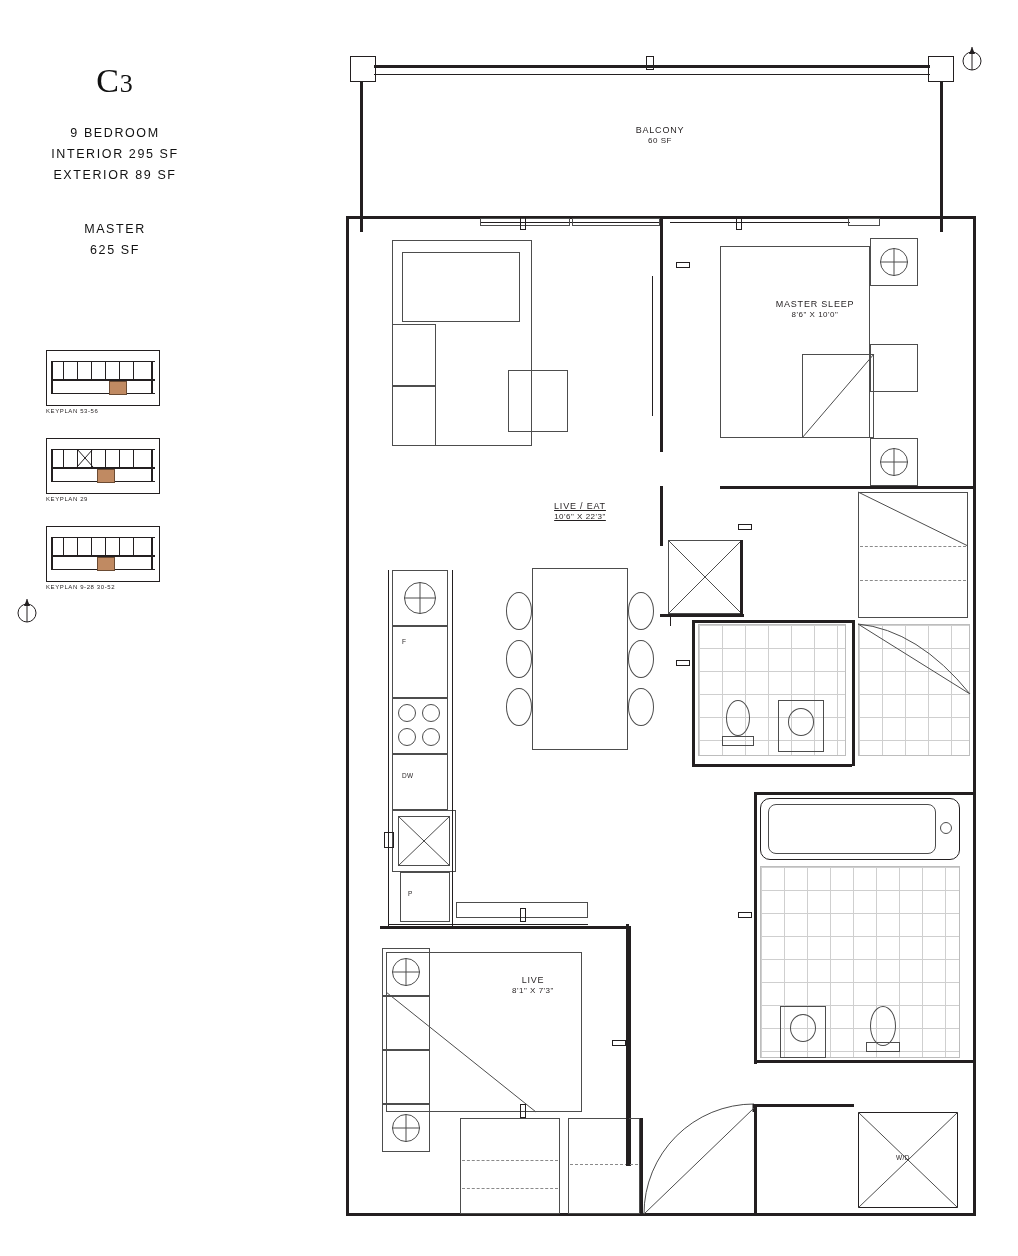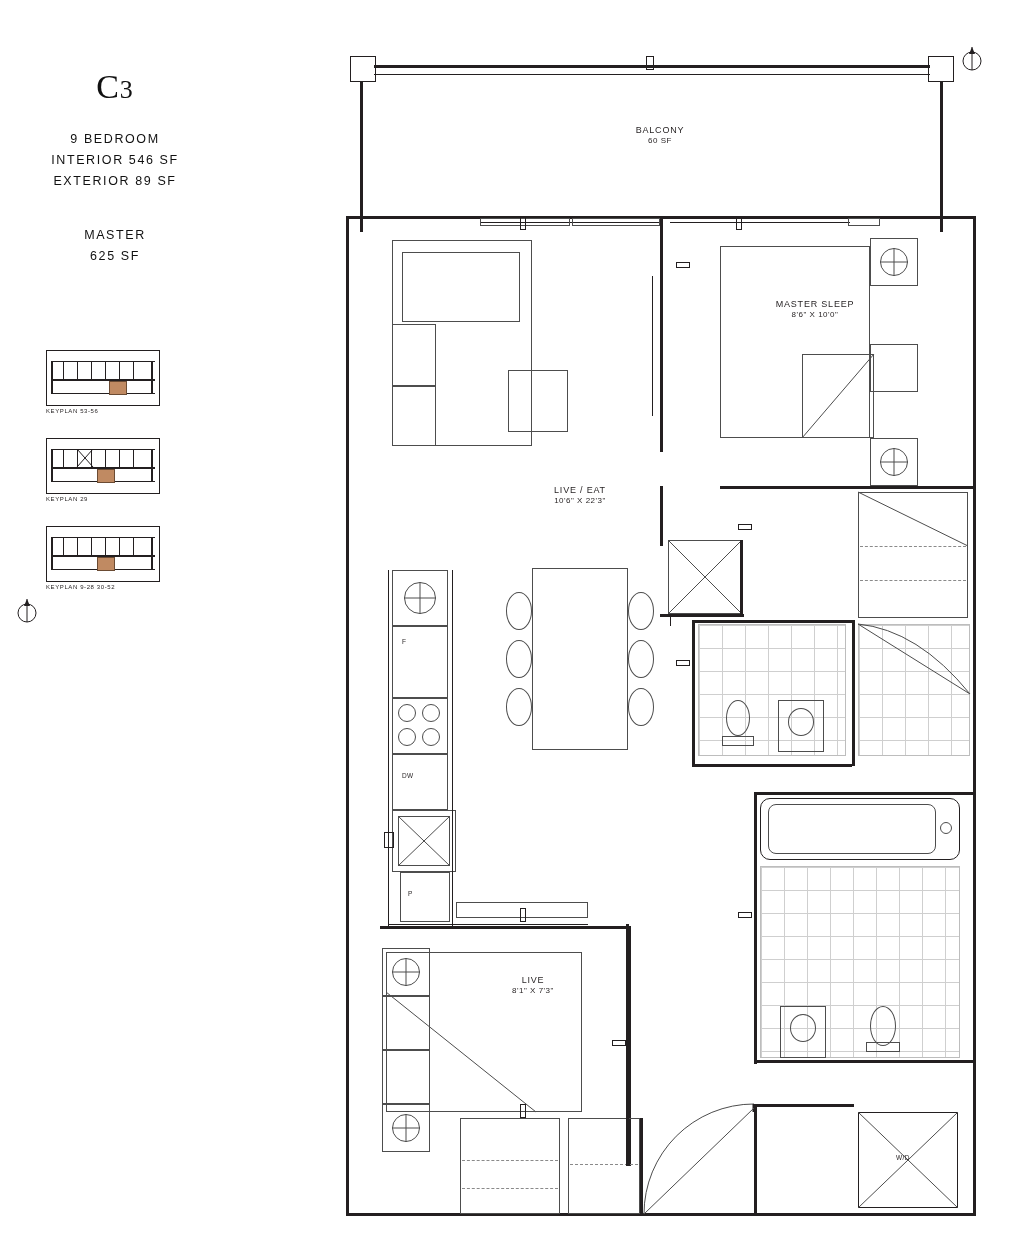--- a/index.html
+++ b/index.html
@@ -1,21 +1,21 @@
 <!DOCTYPE html>
 <html><head>
 <meta charset="utf-8">
 <style>
   html,body{margin:0;padding:0;background:#fff;}
   body{width:1018px;height:1256px;position:relative;font-family:"Liberation Sans",sans-serif;color:#111;overflow:hidden;}
   #sheet{position:absolute;inset:0;}
 
   
   .info{position:absolute;left:0;top:60px;width:230px;text-align:center;}
-  .plan-code{font-family:"Liberation Serif",serif;font-size:34px;letter-spacing:1px;margin:8px 0 26px 0;font-weight:400;}
+  .plan-code{font-family:"Liberation Serif",serif;font-size:34px;letter-spacing:1px;margin:2px 0 26px 0;font-weight:400;}
   .plan-code .sub{font-size:26px;}
   .info-line{font-size:12.5px;letter-spacing:1.6px;margin:7px 0;}
   .info-gap{height:26px;}
 
   
   .keyplans{position:absolute;left:46px;top:350px;width:120px;}
   .keyplan{width:112px;margin-bottom:24px;position:relative;}
   .keyplan .kp-box{width:112px;height:54px;border:1px solid #231f20;position:relative;background:#fff;}
   .kp-caption{font-size:6px;letter-spacing:.6px;margin-top:2px;color:#231f20;}
   .kp-unit{position:absolute;background:#c08a62;border:1px solid #6b4b33;}
@@ -54,21 +54,21 @@
 </head>
 <body>
 
 <div id="sheet">
 
   <div class="info">
     <div class="plan-code">
       <span>C</span><span class="sub">3</span>
     </div>
     <div class="info-line">9 BEDROOM</div>
-    <div class="info-line">INTERIOR 546 SF</div>
+    <div class="info-line">INTERIOR 295 SF</div>
     <div class="info-line">EXTERIOR 89 SF</div>
     <div class="info-gap"></div>
     <div class="info-line">MASTER</div>
     <div class="info-line">625 SF</div>
   </div>
 
   <div class="keyplans">
 
     <div class="keyplan">
       <div class="kp-box">
@@ -160,21 +160,21 @@
     <div class="wall wall-v" style="left:6px;top:176px;height:1000px;"></div>
     <div class="wall wall-v" style="left:633px;top:176px;height:1000px;"></div>
     <div class="wall wall-h" style="left:6px;top:1173px;width:630px;"></div>
 
     <div class="thin thin-h" style="left:140px;top:182px;width:180px;background:#231f20;"></div>
     <div class="box" style="left:140px;top:178px;width:90px;height:8px;"></div>
     <div class="box" style="left:232px;top:178px;width:88px;height:8px;"></div>
     <div class="thin thin-h" style="left:330px;top:182px;width:180px;background:#231f20;"></div>
     <div class="box" style="left:508px;top:178px;width:32px;height:8px;"></div>
 
-    <div class="lbl" style="left:140px;top:444px;width:200px;">
+    <div class="lbl" style="left:140px;top:460px;width:200px;text-decoration:underline;">
       <span>LIVE / EAT</span>
       <span class="dim">10'6" X 22'3"</span>
     </div>
 
     <div class="box" style="left:52px;top:200px;width:140px;height:206px;"></div>
     <div class="box" style="left:62px;top:212px;width:118px;height:70px;"></div>
     <div class="box" style="left:52px;top:284px;width:44px;height:62px;"></div>
     <div class="box" style="left:52px;top:346px;width:44px;height:60px;"></div>
     <div class="box" style="left:168px;top:330px;width:60px;height:62px;"></div>
 

